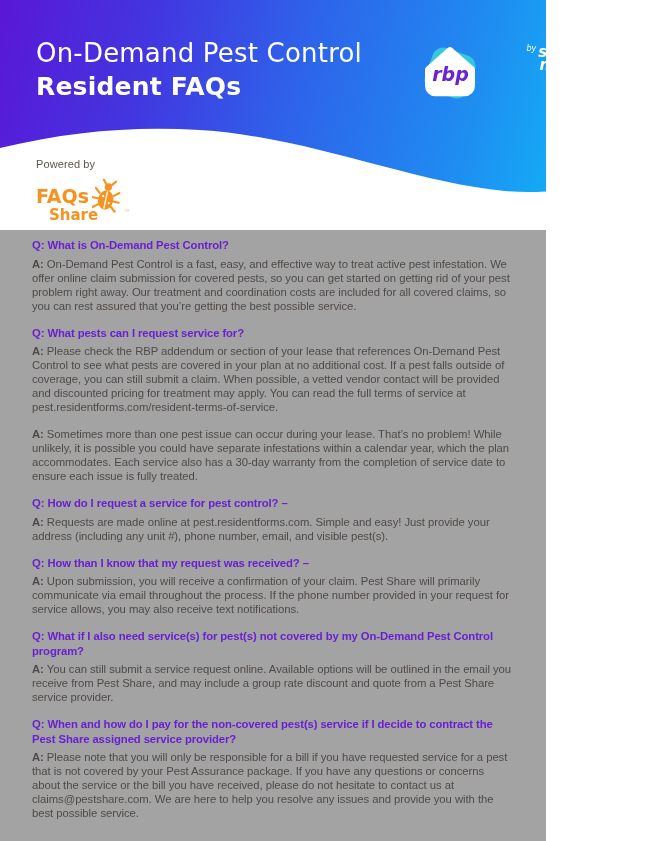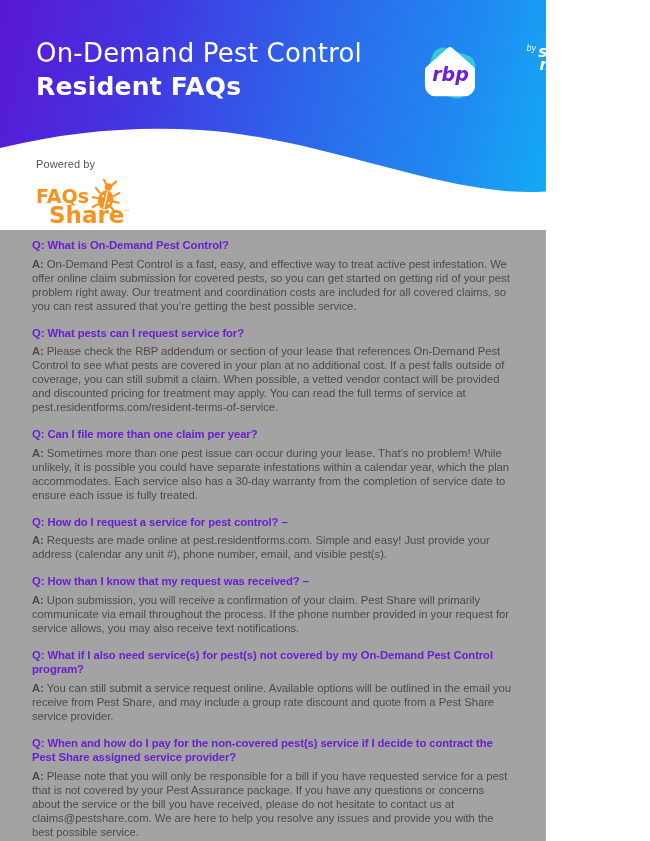--- a/index.html
+++ b/index.html
@@ -32,21 +32,21 @@
   .sn-by{font-size:8px;font-weight:400;vertical-align:6px;margin-right:2px;}
   .sn-row2{display:block;margin-left:13px;}
 
   .wave{position:absolute;left:0;bottom:0;width:650px;height:110px;display:block;}
 
   
   .powered-by{position:absolute;left:36px;top:158px;width:130px;}
   .pb-label{font-size:11px;color:#5b544d;font-weight:400;letter-spacing:.1px;margin-bottom:16px;}
   .pb-brand{position:relative;height:48px;font-family:"DejaVu Sans", sans-serif;}
   .pb-word1{position:absolute;left:0;top:0;color:#f6921e;font-weight:700;font-size:19px;line-height:20px;}
-  .pb-word2{position:absolute;left:13px;top:19px;color:#f6921e;font-weight:700;font-size:23px;line-height:20px;text-align:right;}
+  .pb-word2{position:absolute;left:13px;top:19px;color:#f6921e;font-weight:700;font-size:15px;line-height:20px;text-align:right;}
   .pb-tm{position:absolute;left:88px;top:22px;color:#f6921e;font-size:6px;}
   .pb-bug{position:absolute;left:56px;top:-7px;}
 
   
   .faq-main{padding:8px 32px 0 32px;}
   .question{
     margin:0 0 4px 0;color:#6a1fd0;font-size:11.3px;font-weight:700;
     line-height:14.5px;letter-spacing:-.1px;
   }
   .answer{
@@ -119,27 +119,26 @@
       <h3 class="question">Q: What is On-Demand Pest Control?</h3>
       <p class="answer"><b class="a-prefix">A:</b><span>On-Demand Pest Control is a fast, easy, and effective way to treat active pest infestation. We offer online claim submission for covered pests, so you can get started on getting rid of your pest problem right away. Our treatment and coordination costs are included for all covered claims, so you can rest assured that you’re getting the best possible service.</span></p>
     </section>
 
     <section class="faq">
       <h3 class="question">Q: What pests can I request service for?</h3>
       <p class="answer"><b class="a-prefix">A:</b><span>Please check the RBP addendum or section of your lease that references On-Demand Pest Control to see what pests are covered in your plan at no additional cost. If a pest falls outside of coverage, you can still submit a claim. When possible, a vetted vendor contact will be provided and discounted pricing for treatment may apply. You can read the full terms of service at pest.residentforms.com/resident-terms-of-service.</span></p>
     </section>
 
     <section class="faq">
-      <h3 class="question">Q: Can I file more than one claim per year?</h3>
       <p class="answer"><b class="a-prefix">A:</b><span>Sometimes more than one pest issue can occur during your lease. That’s no problem! While unlikely, it is possible you could have separate infestations within a calendar year, which the plan accommodates. Each service also has a 30-day warranty from the completion of service date to ensure each issue is fully treated.</span></p>
     </section>
 
     <section class="faq">
       <h3 class="question">Q: How do I request a service for pest control? –</h3>
-      <p class="answer"><b class="a-prefix">A:</b><span>Requests are made online at pest.residentforms.com. Simple and easy! Just provide your address (calendar any unit #), phone number, email, and visible pest(s).</span></p>
+      <p class="answer"><b class="a-prefix">A:</b><span>Requests are made online at pest.residentforms.com. Simple and easy! Just provide your address (including any unit #), phone number, email, and visible pest(s).</span></p>
     </section>
 
     <section class="faq">
       <h3 class="question">Q: How than I know that my request was received? –</h3>
       <p class="answer"><b class="a-prefix">A:</b><span>Upon submission, you will receive a confirmation of your claim. Pest Share will primarily communicate via email throughout the process. If the phone number provided in your request for service allows, you may also receive text notifications.</span></p>
     </section>
 
     <section class="faq">
       <h3 class="question">Q: What if I also need service(s) for pest(s) not covered by my On-Demand Pest Control program?</h3>
       <p class="answer"><b class="a-prefix">A:</b><span>You can still submit a service request online. Available options will be outlined in the email you receive from Pest Share, and may include a group rate discount and quote from a Pest Share service provider.</span></p>

